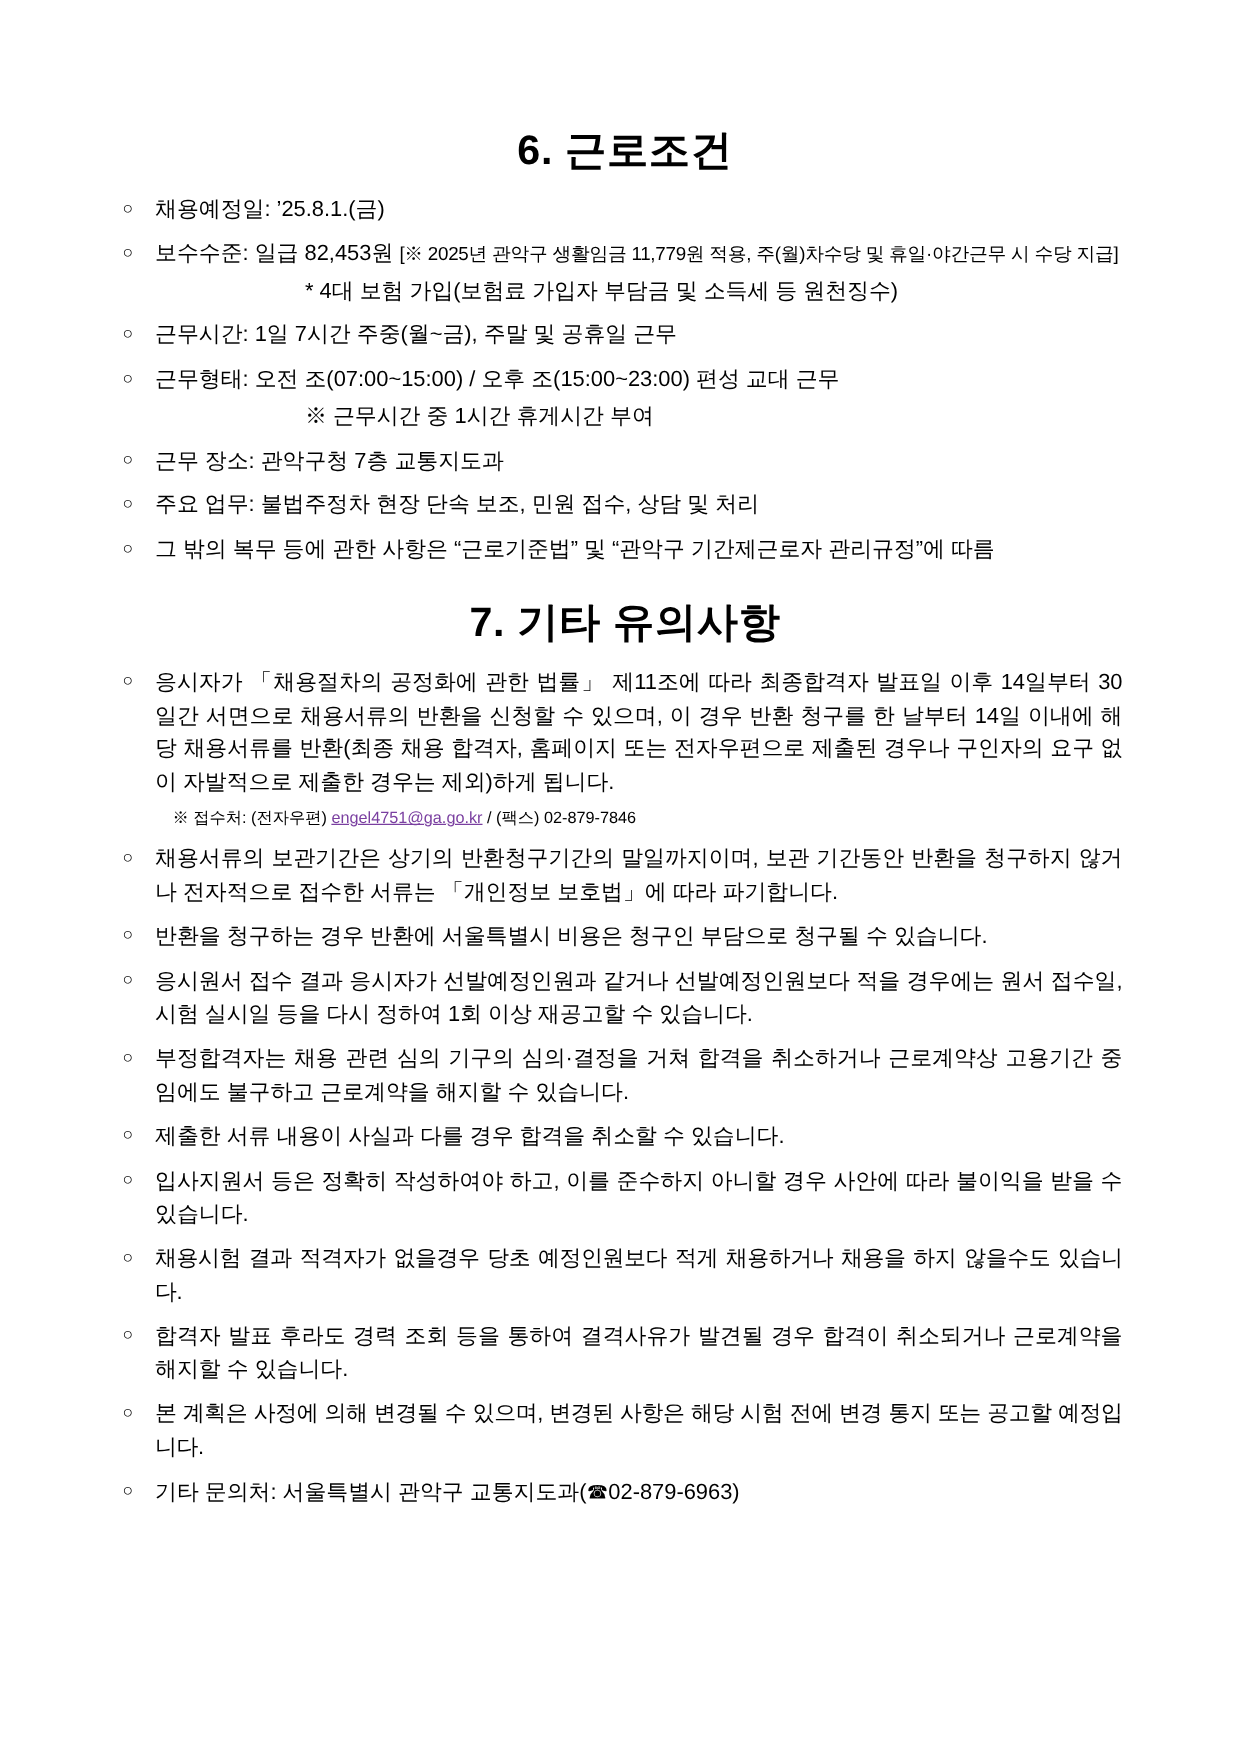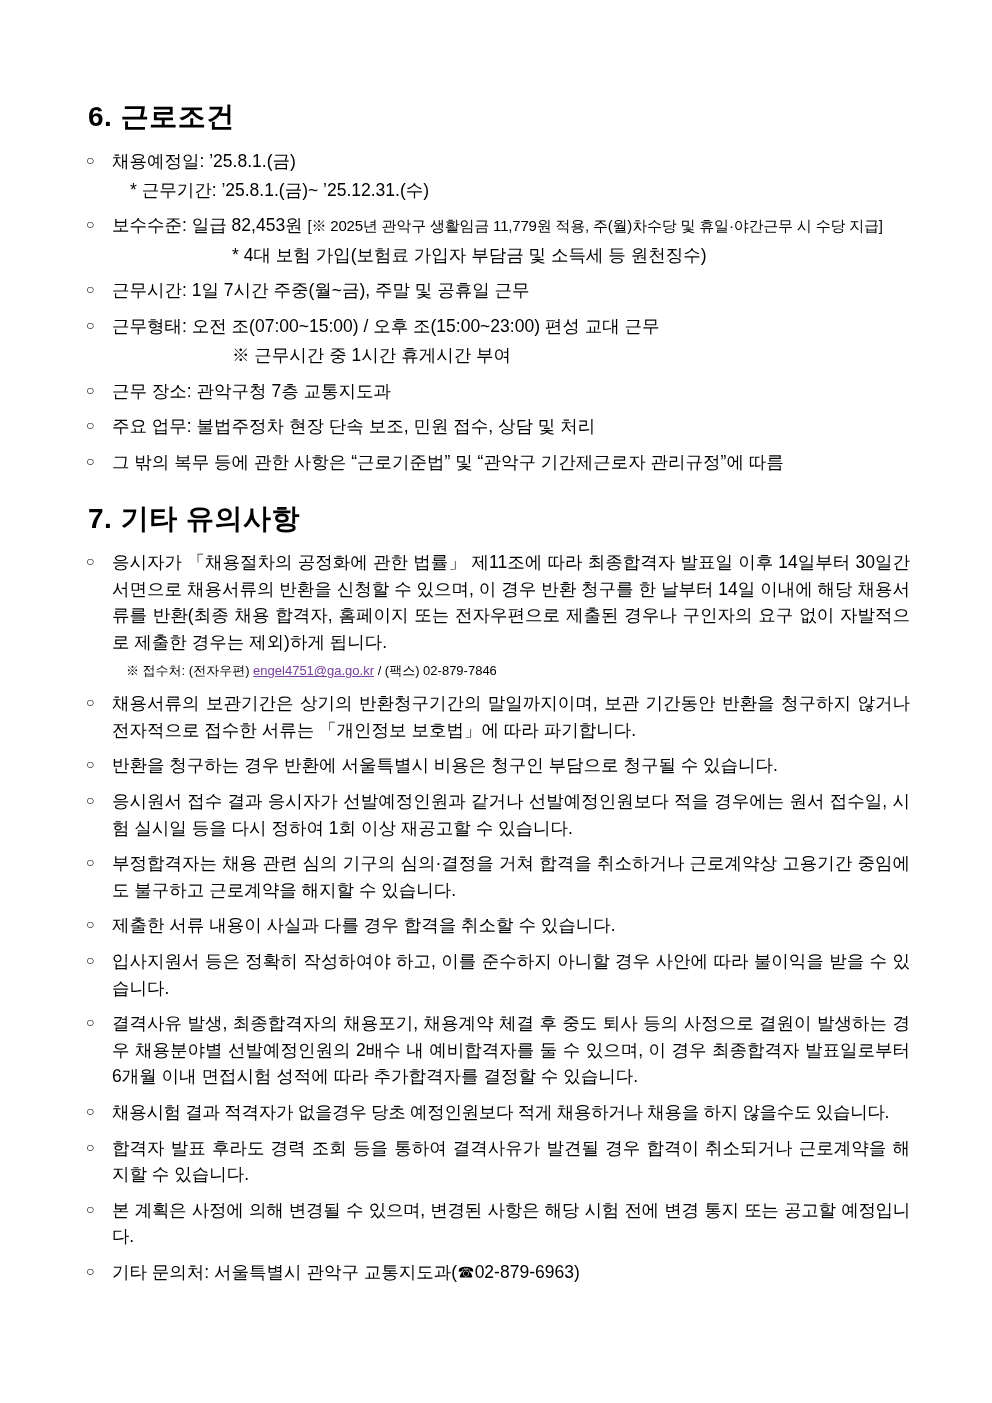--- a/index.html
+++ b/index.html
@@ -14,33 +14,34 @@
     color: #000000;
   }
   .page {
     position: relative;
     width: 992px;
     min-height: 1403px;
     box-sizing: border-box;
     padding: 100px 80px 40px 82px;
   }
   h2.section-title {
-    font-size: 28px;
+    font-size: 33px;
     font-weight: bold;
     letter-spacing: 0.5px;
     margin: 0 0 14px 6px;
     line-height: 1.2;
+    text-align: center;
   }
   .section + .section {
     margin-top: 26px;
   }
   
   ul.bullets {
     list-style: none;
-    margin: 0;
+    margin: 12px;
     padding: 0;
   }
   ul.bullets > li {
     position: relative;
     padding-left: 30px;
     margin-bottom: 9px;
     font-size: 17.5px;
     line-height: 1.52;
   }
   ul.bullets > li::before {
@@ -94,21 +95,20 @@
   <div class="section">
     <h2 class="section-title">
       <span>6</span>.
       <span>근로조건</span>
     </h2>
 
     <ul class="bullets sec6">
 
       <li>
         <span>채용예정일: ’25.8.1.(금)</span>
-        <span class="indent-line pad-18">* 근무기간: ’25.8.1.(금)~ ’25.12.31.(수)</span>
       </li>
 
       <li>
         <span>보수수준: 일급 82,453원</span>
         <span class="small-note">[※ 2025년 관악구 생활임금 11,779원 적용, 주(월)차수당 및 휴일·야간근무 시 수당 지급]</span>
         <span class="indent-line pad-120">* 4대 보험 가입(보험료 가입자 부담금 및 소득세 등 원천징수)</span>
       </li>
 
       <li>
         <span>근무시간: 1일 7시간 주중(월~금), 주말 및 공휴일 근무</span>
@@ -166,23 +166,20 @@
       </li>
 
       <li>
         <span>제출한 서류 내용이 사실과 다를 경우 합격을 취소할 수 있습니다.</span>
       </li>
 
       <li>
         <span>입사지원서 등은 정확히 작성하여야 하고, 이를 준수하지 아니할 경우 사안에 따라 불이익을 받을 수 있습니다.</span>
       </li>
 
-      <li>
-        <span>결격사유 발생, 최종합격자의 채용포기, 채용계약 체결 후 중도 퇴사 등의 사정으로 결원이 발생하는 경우 채용분야별 선발예정인원의 2배수 내 예비합격자를 둘 수 있으며, 이 경우 최종합격자 발표일로부터 6개월 이내 면접시험 성적에 따라 추가합격자를 결정할 수 있습니다.</span>
-      </li>
 
       <li>
         <span class="tight">채용시험 결과 적격자가 없을경우 당초 예정인원보다 적게 채용하거나 채용을 하지 않을수도 있습니다.</span>
       </li>
 
       <li>
         <span>합격자 발표 후라도 경력 조회 등을 통하여 결격사유가 발견될 경우 합격이 취소되거나 근로계약을 해지할 수 있습니다.</span>
       </li>
 
       <li>

